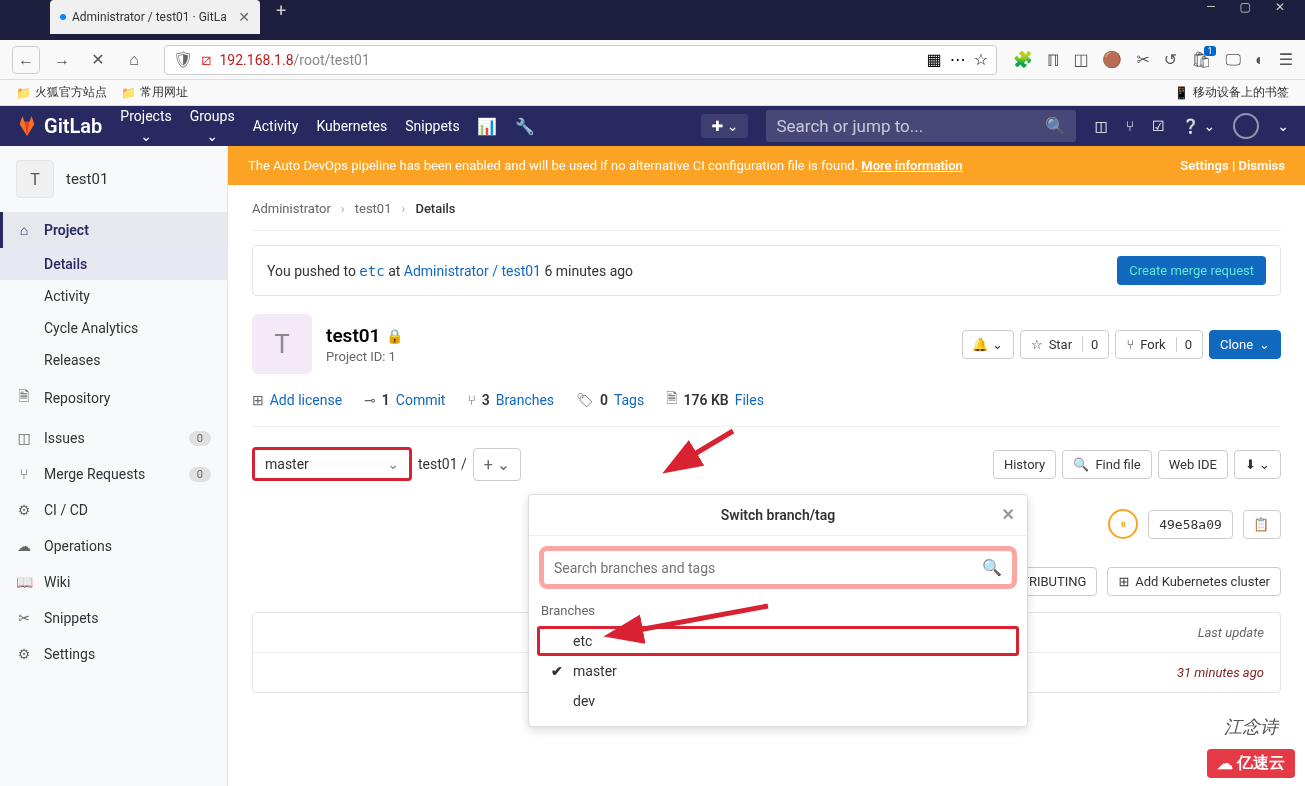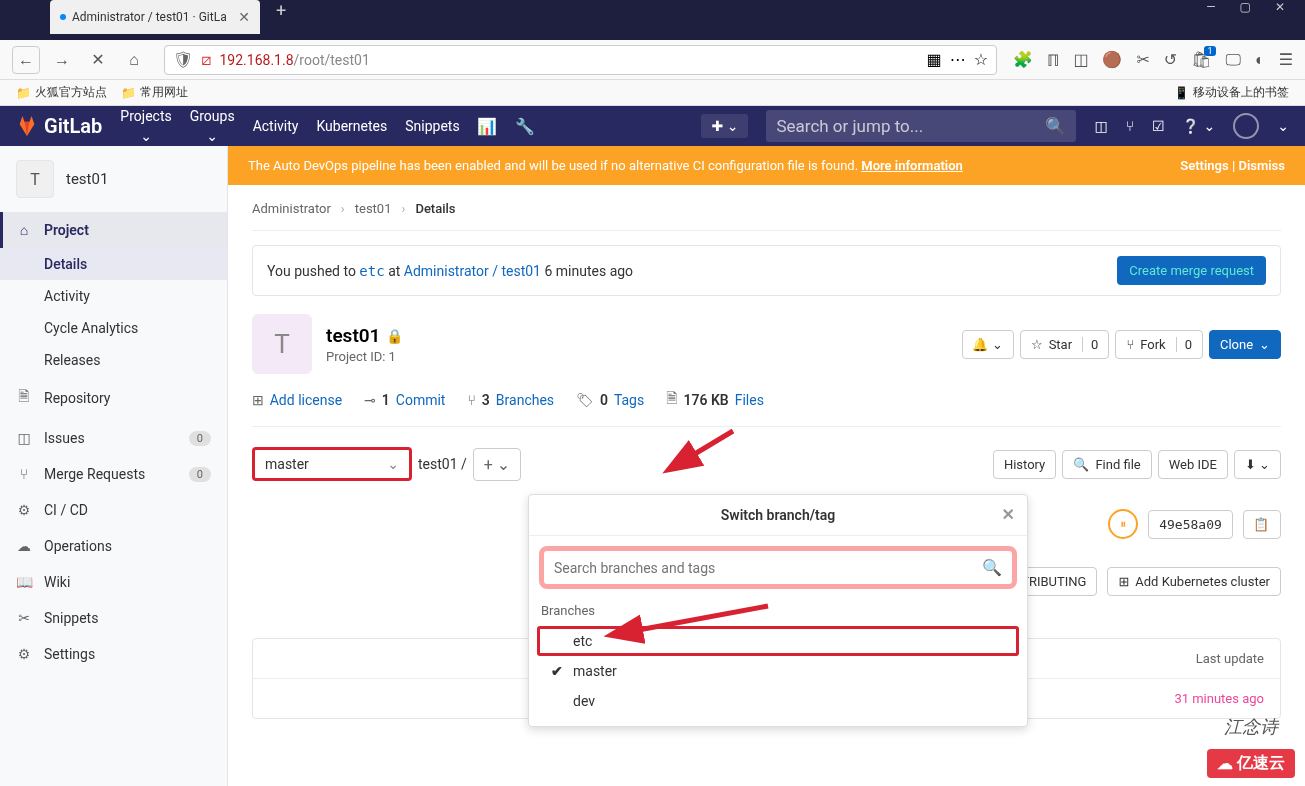--- a/index.html
+++ b/index.html
@@ -112,24 +112,24 @@
 .dropdown-item .check { width: 14px; color: #333; font-weight: bold; }
 
 
 .commit-row { display: flex; align-items: center; gap: 10px; padding: 14px 0; }
 .pause-icon { width: 30px; height: 30px; border: 2px solid #fca326; border-radius: 50%; display: flex; align-items: center; justify-content: center; color: #fca326; font-size: 12px; }
 
 
 .setup-row { display: flex; gap: 10px; padding: 14px 0; }
 
 
-.file-table { border: 1px solid #e5e5e5; border-radius: 4px; margin-top: 28px; }
+.file-table { border: 1px solid #e5e5e5; border-radius: 4px; margin-top: 2px; font-style: italic; }
 .file-table-header { display: flex; padding: 12px 16px; border-bottom: 1px solid #eee; font-size: 13px; color: #666; }
 .file-table-header .col-right { margin-left: auto; }
-.file-table-row { display: flex; padding: 12px 16px; font-size: 13px; color: #ec4899; justify-content: center; }
+.file-table-row { display: flex; padding: 12px 16px; font-size: 13px; color: #7f1d1d; justify-content: center; }
 .file-table-row .col-right { margin-left: auto; }
 
 
 .arrow { position: absolute; pointer-events: none; z-index: 20; }
 .arrow svg { overflow: visible; }
 
 
 .watermark { position: absolute; bottom: 8px; right: 10px; display: flex; align-items: center; gap: 10px; z-index: 30; flex-direction: column; }
 .wm-text { font-family: cursive; font-style: italic; font-size: 18px; color: #555; text-shadow: 0 0 2px #fff; }
 .wm-logo { background: #e63946; color: #fff; padding: 4px 10px; border-radius: 4px; font-size: 16px; font-weight: bold; display: flex; align-items: center; gap: 4px; }

